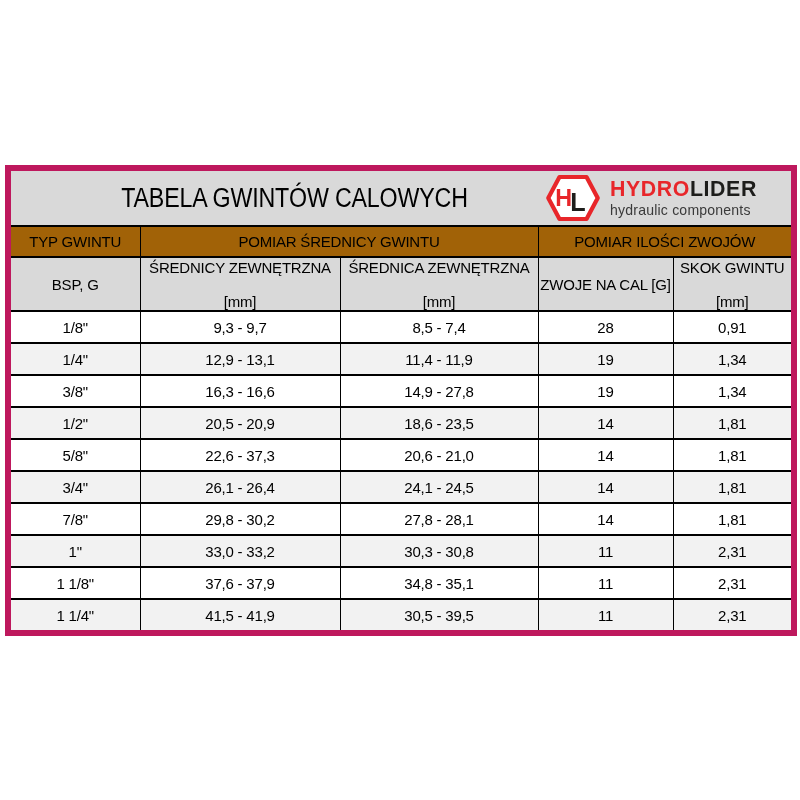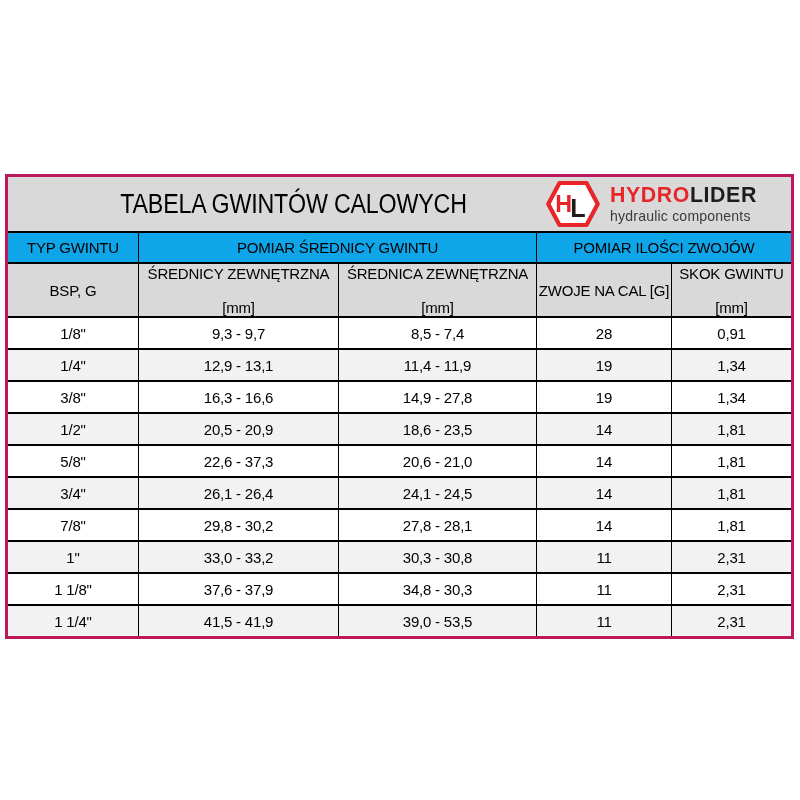--- a/index.html
+++ b/index.html
@@ -12,25 +12,25 @@
   .sheet {
     position: relative;
     width: 800px;
     height: 800px;
     background: #ffffff;
     overflow: hidden;
   }
   table.thread-table {
     position: absolute;
     left: 5px;
-    top: 174px;
+    top: 165px;
     width: 786px;
     border-collapse: collapse;
     table-layout: fixed;
-    border: 3px solid #be185d;
+    border: 6px solid #be185d;
   }
   .thread-table th, .thread-table td {
     border: 1.5px solid #000;
     border-top-width: 2px;
     border-bottom-width: 2px;
     text-align: center;
     vertical-align: middle;
     padding: 0;
     font-size: 15px;
     font-weight: 400;
@@ -87,21 +87,21 @@
     font-size: 14.5px;
     color: #3a3a3a;
     margin-top: 3px;
     letter-spacing: 0.2px;
     transform: scaleX(0.97);
     transform-origin: left center;
   }
   
   .group-header-row th {
     height: 29px;
-    background: #0ea5e9;
+    background: #a16207;
   }
   .subheader-row th {
     height: 52px;
     background: #d9d9d9;
   }
   .subheader-row .sub {
     margin-top: 17px;
   }
   .subheader-row .sub:empty { display: none; }
   
@@ -224,26 +224,26 @@
         <tr class="alt">
           <td>1"</td>
           <td>33,0 - 33,2</td>
           <td>30,3 - 30,8</td>
           <td>11</td>
           <td>2,31</td>
         </tr>
         <tr>
           <td>1 1/8"</td>
           <td>37,6 - 37,9</td>
-          <td>34,8 - 30,3</td>
+          <td>34,8 - 35,1</td>
           <td>11</td>
           <td>2,31</td>
         </tr>
         <tr class="alt">
           <td>1 1/4"</td>
           <td>41,5 - 41,9</td>
-          <td>39,0 - 53,5</td>
+          <td>30,5 - 39,5</td>
           <td>11</td>
           <td>2,31</td>
         </tr>
       </tbody>
   </table>
 </div>
 
 </body></html>

